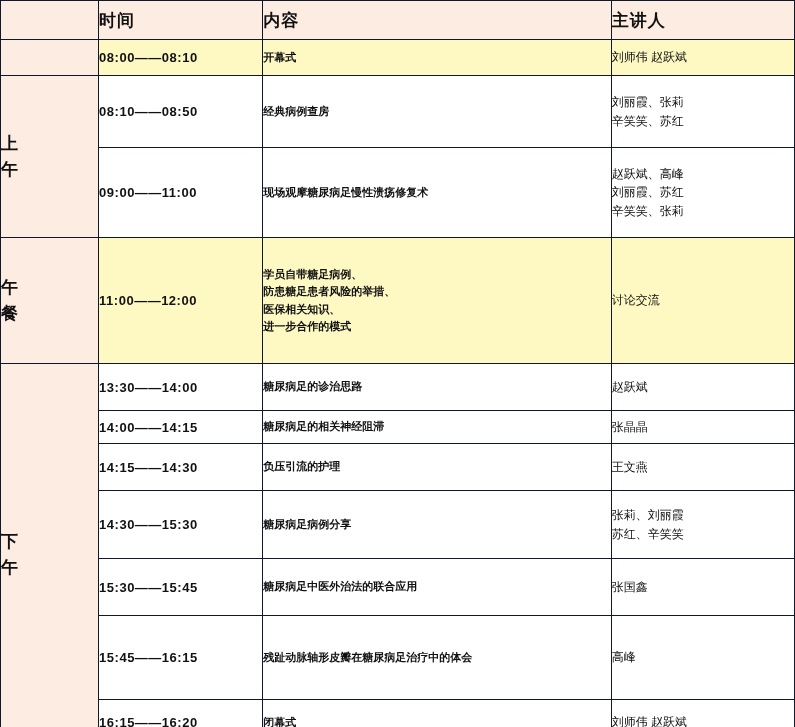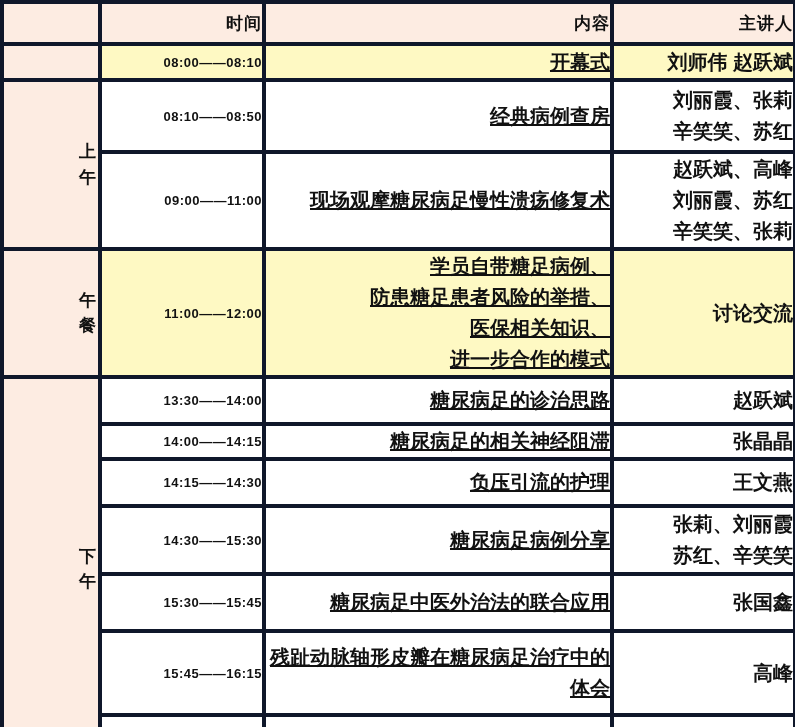--- a/index.html
+++ b/index.html
@@ -12,23 +12,23 @@
     width: 795px;
     height: 727px;
     overflow: hidden;
   }
   table.schedule {
     border-collapse: collapse;
     width: 795px;
     table-layout: fixed;
   }
   table.schedule td, table.schedule th {
-    border: 4px solid #0f172a;
+    border: 1px solid #0f172a;
     padding: 0;
-    text-align: right;
+    text-align: left;
     vertical-align: middle;
     color: #111111;
   }
   .col-session { width: 98px; }
   .col-time    { width: 164px; }
   .col-content { width: 348px; }
   .col-speaker { width: 183px; }
 
   thead th {
     background: #fdece2;
@@ -44,29 +44,28 @@
     letter-spacing: 2px;
     line-height: 1.5;
   }
   td.time {
     font-size: 13px;
     font-weight: bold;
     letter-spacing: 0.5px;
     white-space: nowrap;
   }
   td.content {
-    font-size: 20px;
+    font-size: 11px;
     font-weight: bold;
     line-height: 1.55;
     padding: 6px 4px;
-    text-decoration: underline;
   }
   td.speaker {
-    font-size: 20px;
-    font-weight: bold;
+    font-size: 12px;
+    font-weight: normal;
     line-height: 1.55;
     padding: 6px 4px;
   }
   td.tint { background: #fef9c3; }
   .multiline { white-space: pre-line; }
 </style>
 </head>
 <body>
 
 <table class="schedule">

